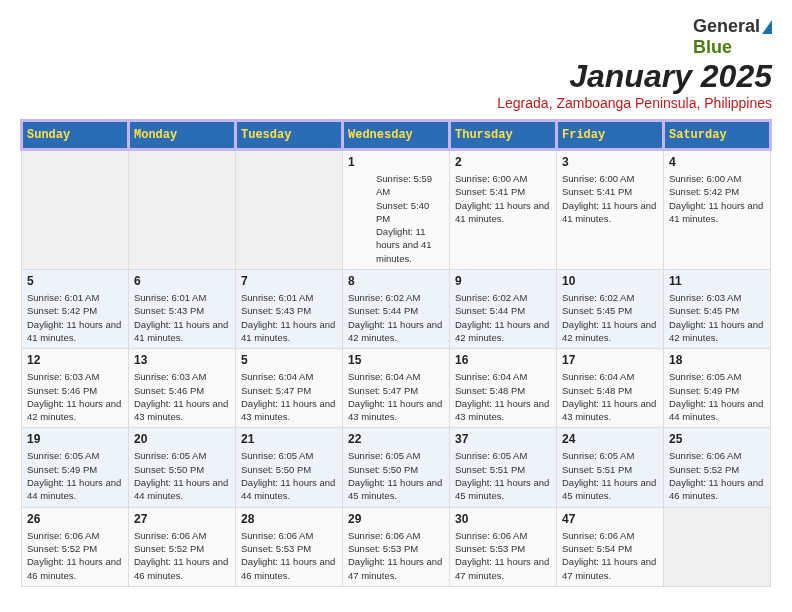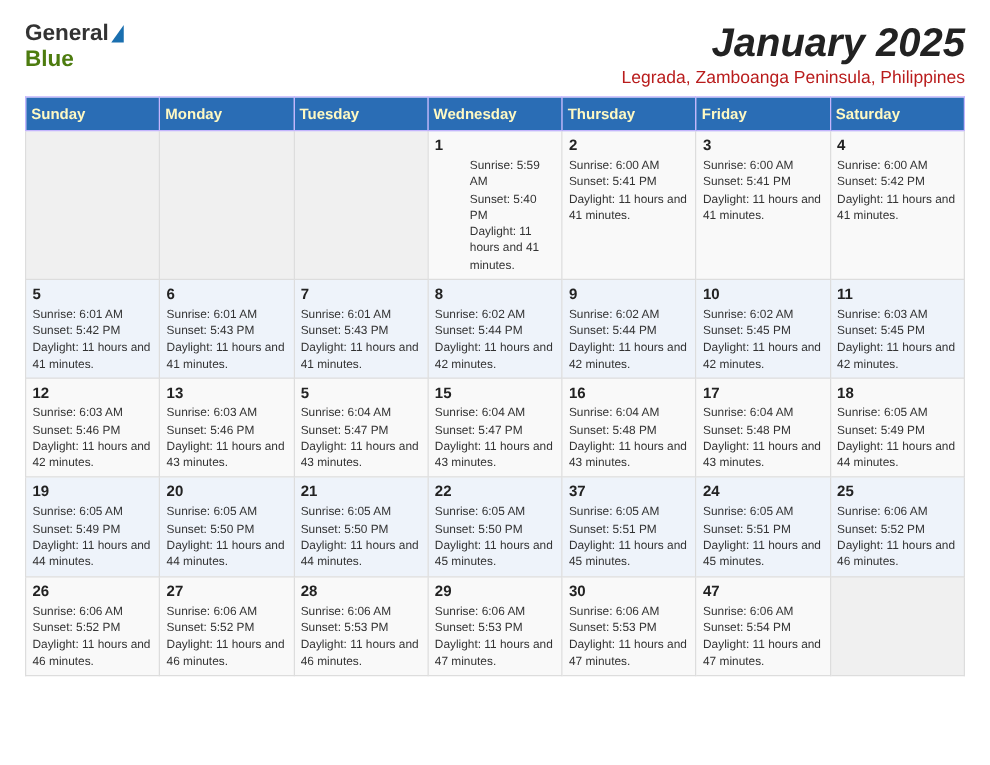--- a/index.html
+++ b/index.html
@@ -4,23 +4,24 @@
   <style>
     * { box-sizing: border-box; margin: 0; padding: 0; }
     body {
       font-family: Arial, sans-serif;
       background: #fff;
       width: 792px;
       min-height: 612px;
     }
     .header {
       display: flex;
-      align-items: flex-start;
+      align-items: flex-end;
       padding: 16px 20px 8px 20px;
       justify-content: space-between;
+      flex-direction: column;
     }
     .logo {
       display: flex;
       flex-direction: column;
       align-items: flex-start;
     }
     .logo-text {
       display: flex;
       align-items: center;
     }
@@ -40,26 +41,27 @@
     .calendar-wrapper {
       padding: 0 20px 20px 20px;
     }
     table {
       width: 100%;
       border-collapse: collapse;
       border: 1px solid #ccc;
     }
     thead tr th {
       background-color: #2a6db5;
-      color: #fef9c3;
+      color: #fde047;
       padding: 6px 4px;
       font-size: 12px;
       font-weight: bold;
       text-align: left;
-      border: 1px solid #c4b5fd;
+      border: 3px solid #c4b5fd;
+      font-family: Liberation Mono, monospace;
     }
     tbody tr td {
       vertical-align: top;
       padding: 4px 5px;
       font-size: 10px;
       color: #333;
       border: 1px solid #ddd;
       min-height: 80px;
       width: 14.28%;
     }

